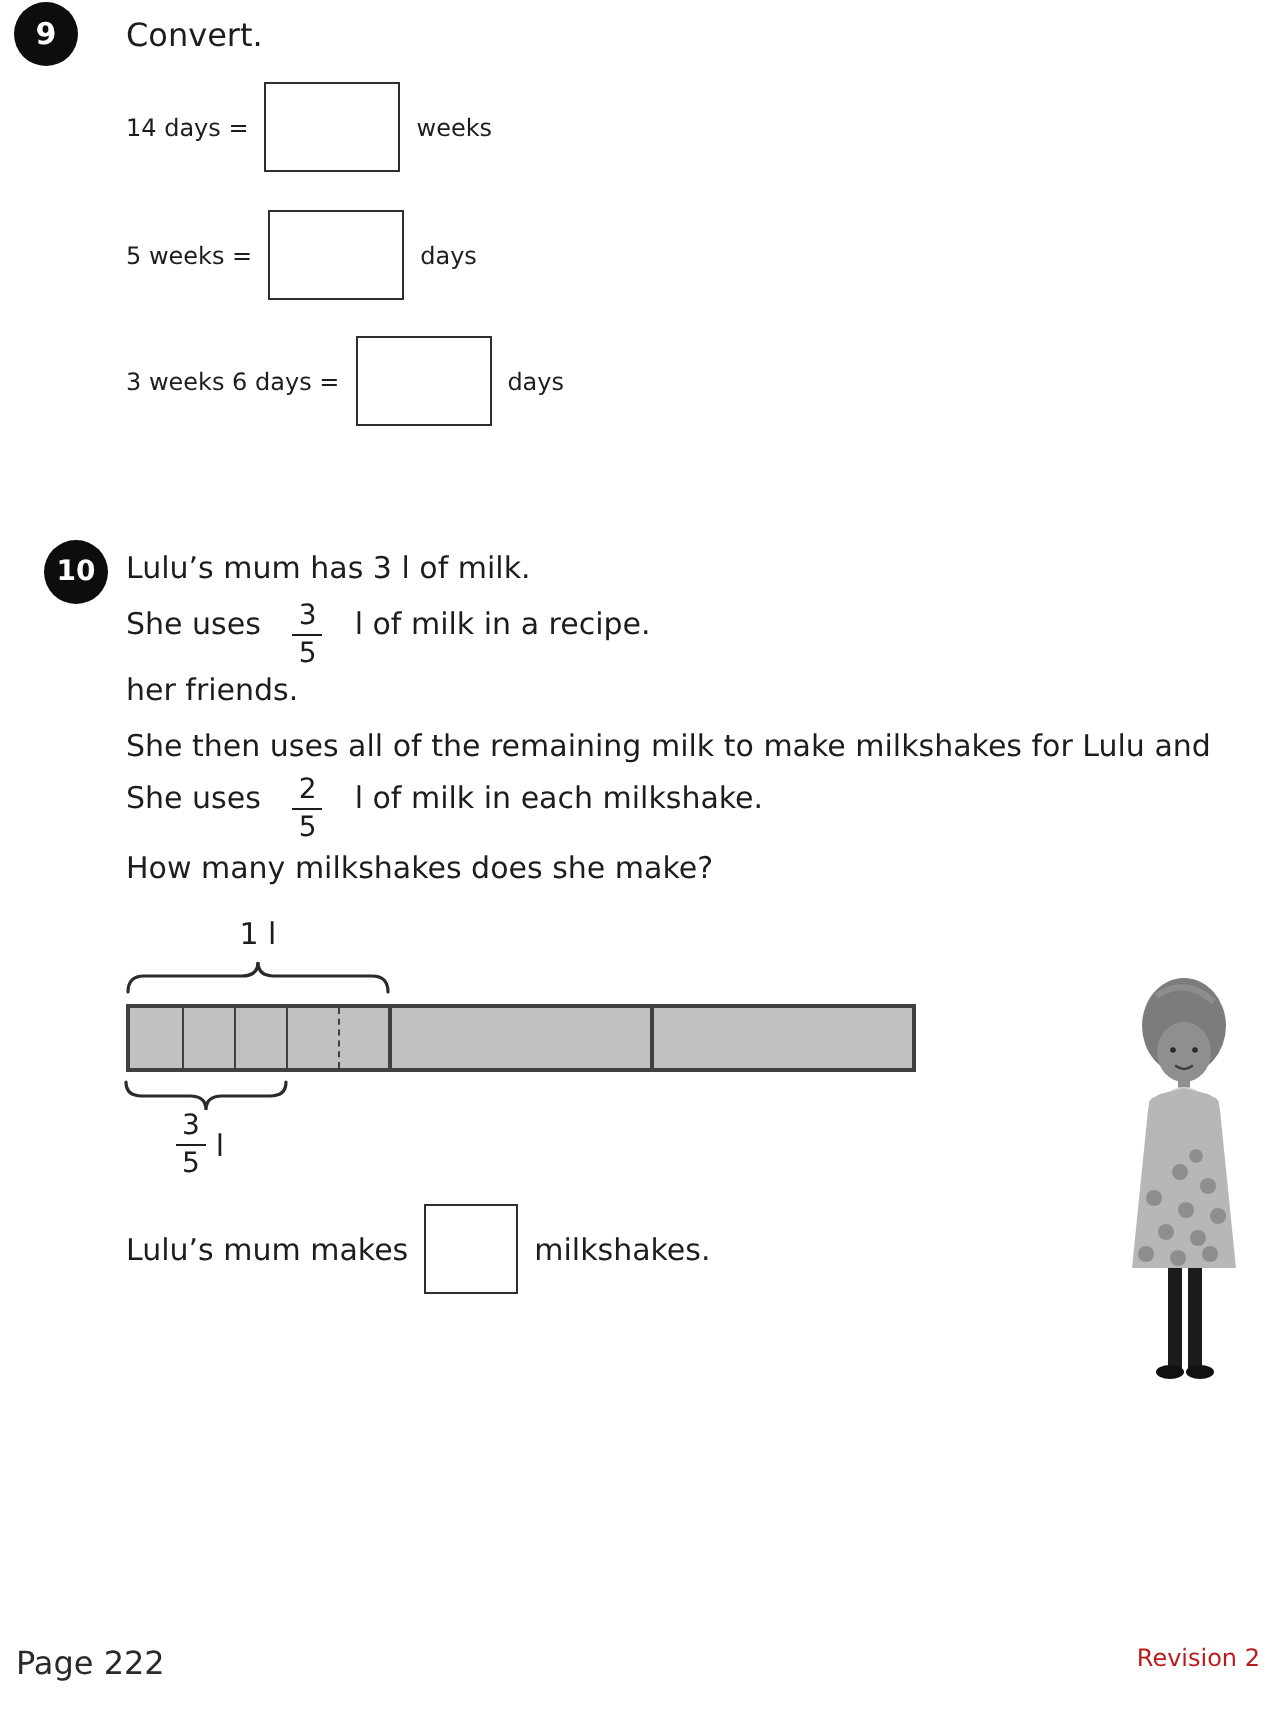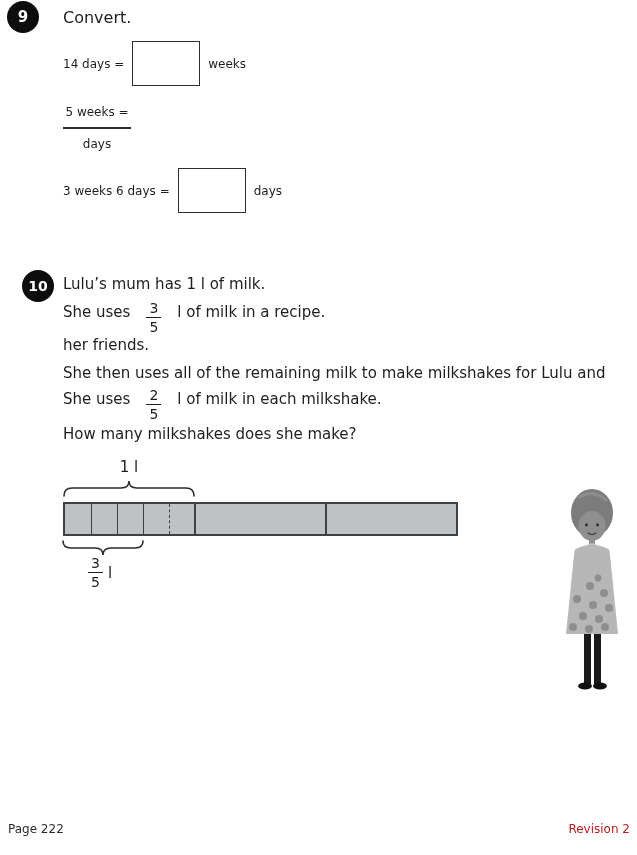--- a/index.html
+++ b/index.html
@@ -19,21 +19,21 @@
     font-weight:bold;font-size:15px;
   }
   .q9-badge{left:7px;top:1px;}
   .q10-badge{left:22px;top:270px;font-size:14px;}
   .prompt{position:absolute;left:63px;top:8px;font-size:16px;}
   .convert-row{
     position:absolute;left:63px;height:45px;
     display:flex;align-items:center;gap:8px;
     font-size:12px;white-space:nowrap;
   }
-  .row1{top:41px;} .row2{top:105px;flex-direction:column;} .row3{top:168px;}
+  .row1{top:41px;} .row2{top:105px;} .row3{top:168px;}
   .answer-box{
     background:#ffffff;
     border:1.6px solid #2e2e2e;
     box-sizing:border-box;
   }
   .box-lg{width:68px;height:45px;}
   .box-sm{width:47px;height:45px;}
   .q10-text{
     position:absolute;left:63px;top:273px;width:560px;
     font-size:15px;line-height:22px;
@@ -62,21 +62,21 @@
   .diagram-bottom-label{
     position:absolute;left:88px;top:556px;
     display:flex;align-items:center;gap:5px;font-size:15px;
   }
   .answer-row{
     position:absolute;left:63px;top:602px;height:45px;
     display:flex;align-items:center;gap:8px;
     font-size:15px;white-space:nowrap;
   }
   .girl{position:absolute;left:560px;top:486px;}
-  .footer-left{position:absolute;left:8px;top:822px;font-size:12px;color:#2b2b2b;}
+  .footer-left{position:absolute;left:8px;top:822px;font-size:16px;color:#2b2b2b;}
   .footer-right{position:absolute;right:7px;top:822px;font-size:12px;color:#b91c1c;}
 </style>
 </head>
 <body>
 
 <div class="page">
 
   <div class="badge q9-badge">
     <span>9</span>
   </div>
@@ -96,21 +96,21 @@
     <span>3 weeks 6 days =</span>
     <span class="answer-box box-lg"></span>
     <span>days</span>
   </div>
 
   <div class="badge q10-badge">
     <span>10</span>
   </div>
 
   <div class="q10-text">
-    <div class="plainline">Lulu’s mum has 1 l of milk.</div>
+    <div class="plainline">Lulu’s mum has 3 l of milk.</div>
     <div class="tline mt6">
       <span>She uses</span>
       <span class="frac">
         <span class="num">3</span>
         <span class="den">5</span>
       </span>
       <span>l of milk in a recipe.</span>
     </div>
     <div class="plainline">her friends.</div>
     <div class="plainline mt6">She then uses all of the remaining milk to make milkshakes for Lulu and</div>
@@ -145,20 +145,25 @@
   </svg>
 
   <div class="diagram-bottom-label">
     <span class="frac">
       <span class="num">3</span>
       <span class="den">5</span>
     </span>
     <span>l</span>
   </div>
 
+  <div class="answer-row">
+    <span>Lulu’s mum makes</span>
+    <span class="answer-box box-sm"></span>
+    <span>milkshakes.</span>
+  </div>
 
   <svg class="girl" width="64" height="218" viewBox="0 0 64 218">
     <ellipse cx="32" cy="27" rx="21" ry="24" fill="#7c7c7c"></ellipse>
     <path d="M18 12 Q33 2 47 15" stroke="#8d8d8d" stroke-width="3" fill="none"></path>
     <ellipse cx="32" cy="40" rx="13.5" ry="15" fill="#8f8f8f"></ellipse>
     <circle cx="26.5" cy="39" r="1.4" fill="#2a2a2a"></circle>
     <circle cx="37.5" cy="39" r="1.4" fill="#2a2a2a"></circle>
     <path d="M28 47 Q32 50 36 47" stroke="#3c3c3c" stroke-width="1.2" fill="none" stroke-linecap="round"></path>
     <rect x="29" y="52" width="6" height="8" fill="#8f8f8f"></rect>
     <ellipse cx="32" cy="60.5" rx="7" ry="3" fill="#dcdcdc"></ellipse>

